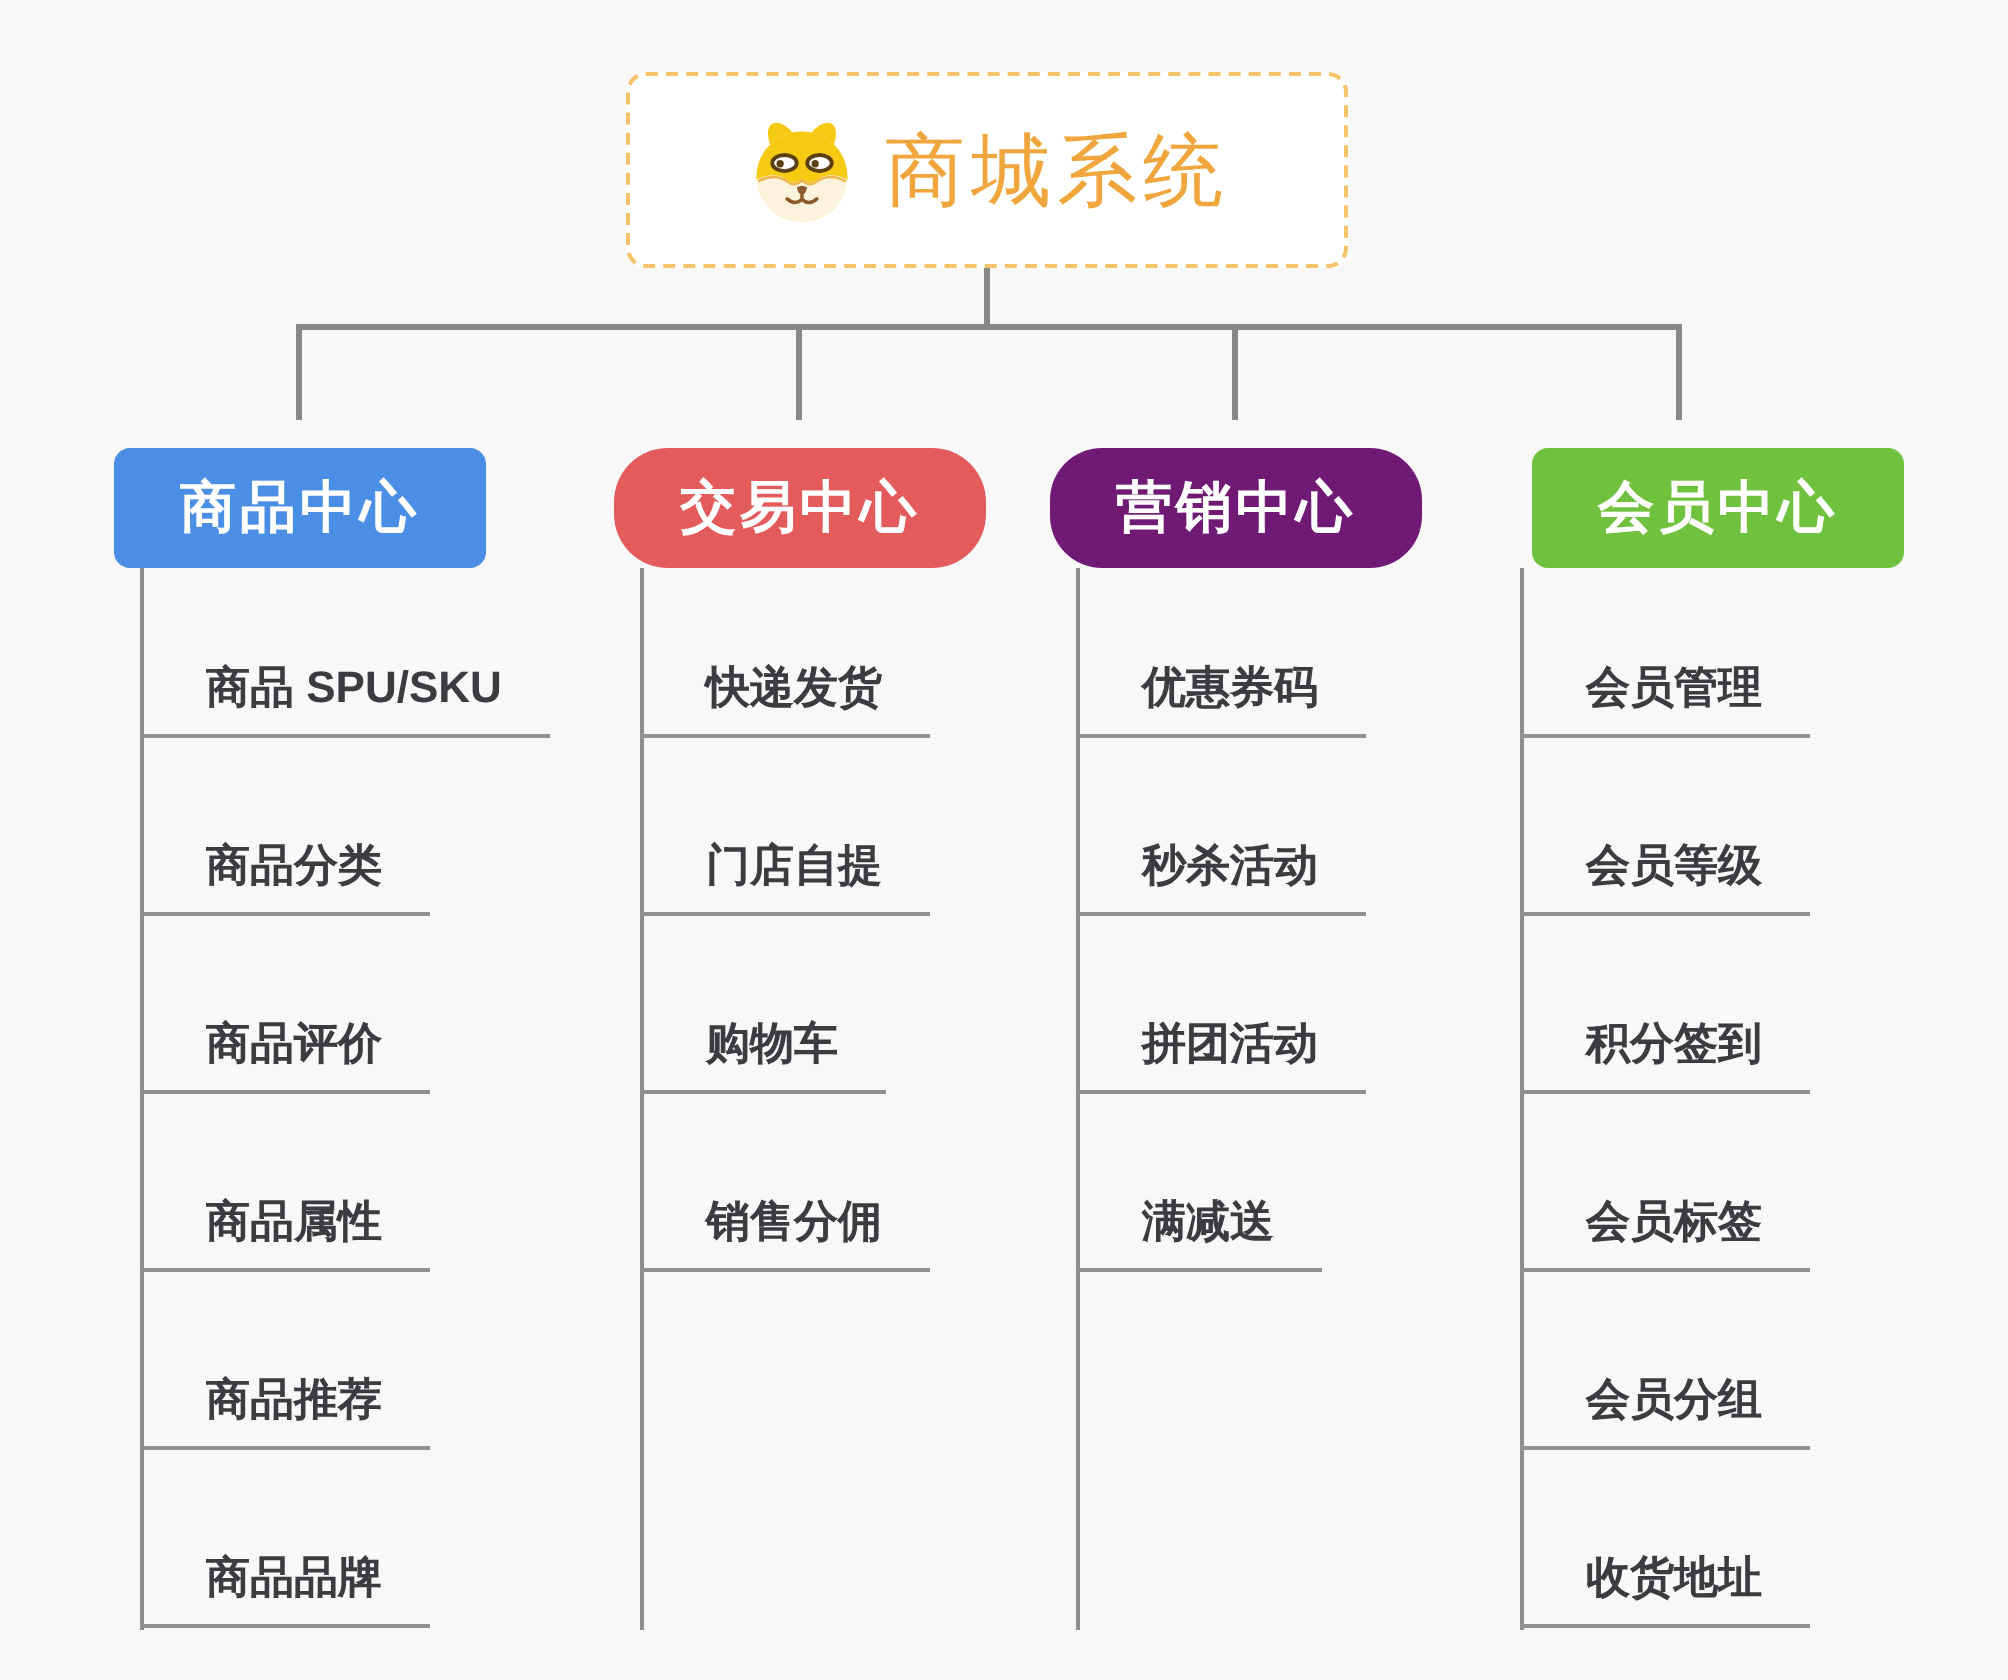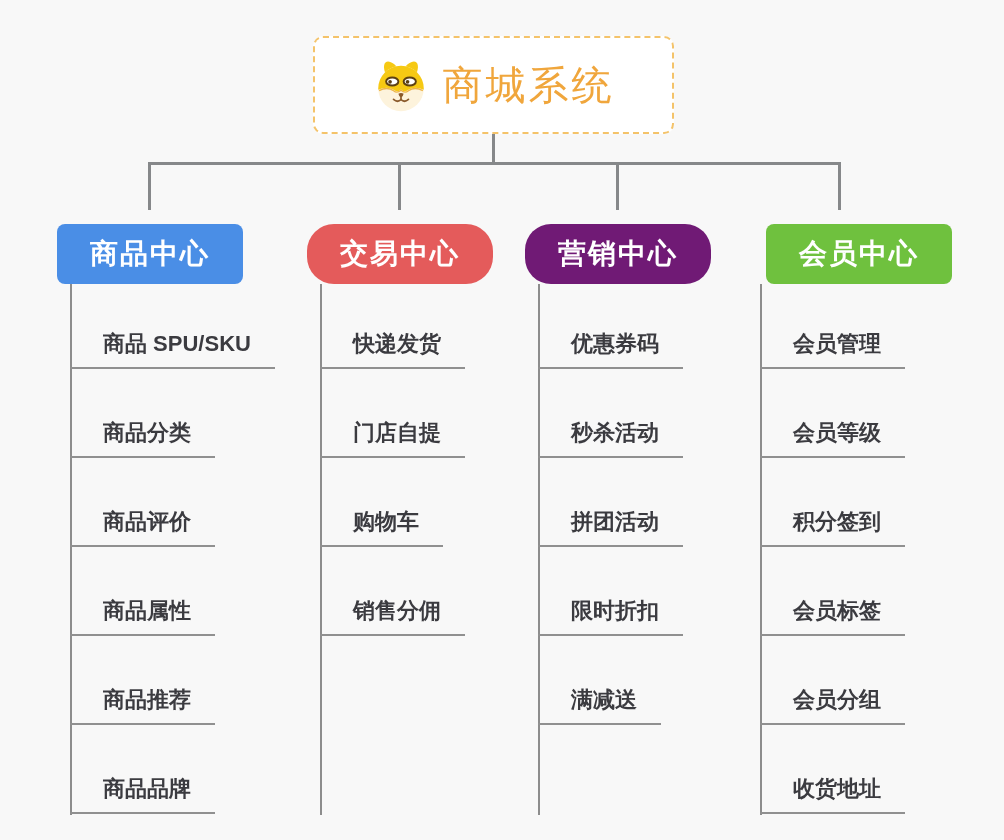--- a/index.html
+++ b/index.html
@@ -112,21 +112,20 @@
 
   <div class="branch b2">
     <div class="branch-header" style="background-color: #701a75; border-radius: 26px;">
       <span>营销中心</span>
     </div>
     <div class="vline"></div>
     <div class="children">
       <div class="child">优惠券码</div>
       <div class="child">秒杀活动</div>
       <div class="child">拼团活动</div>
-      <div class="child">限时折扣</div>
       <div class="child">满减送</div>
     </div>
   </div>
 
   <div class="branch b3">
     <div class="branch-header" style="background-color: rgb(111, 193, 62);">
       <span>会员中心</span>
     </div>
     <div class="vline"></div>
     <div class="children">

